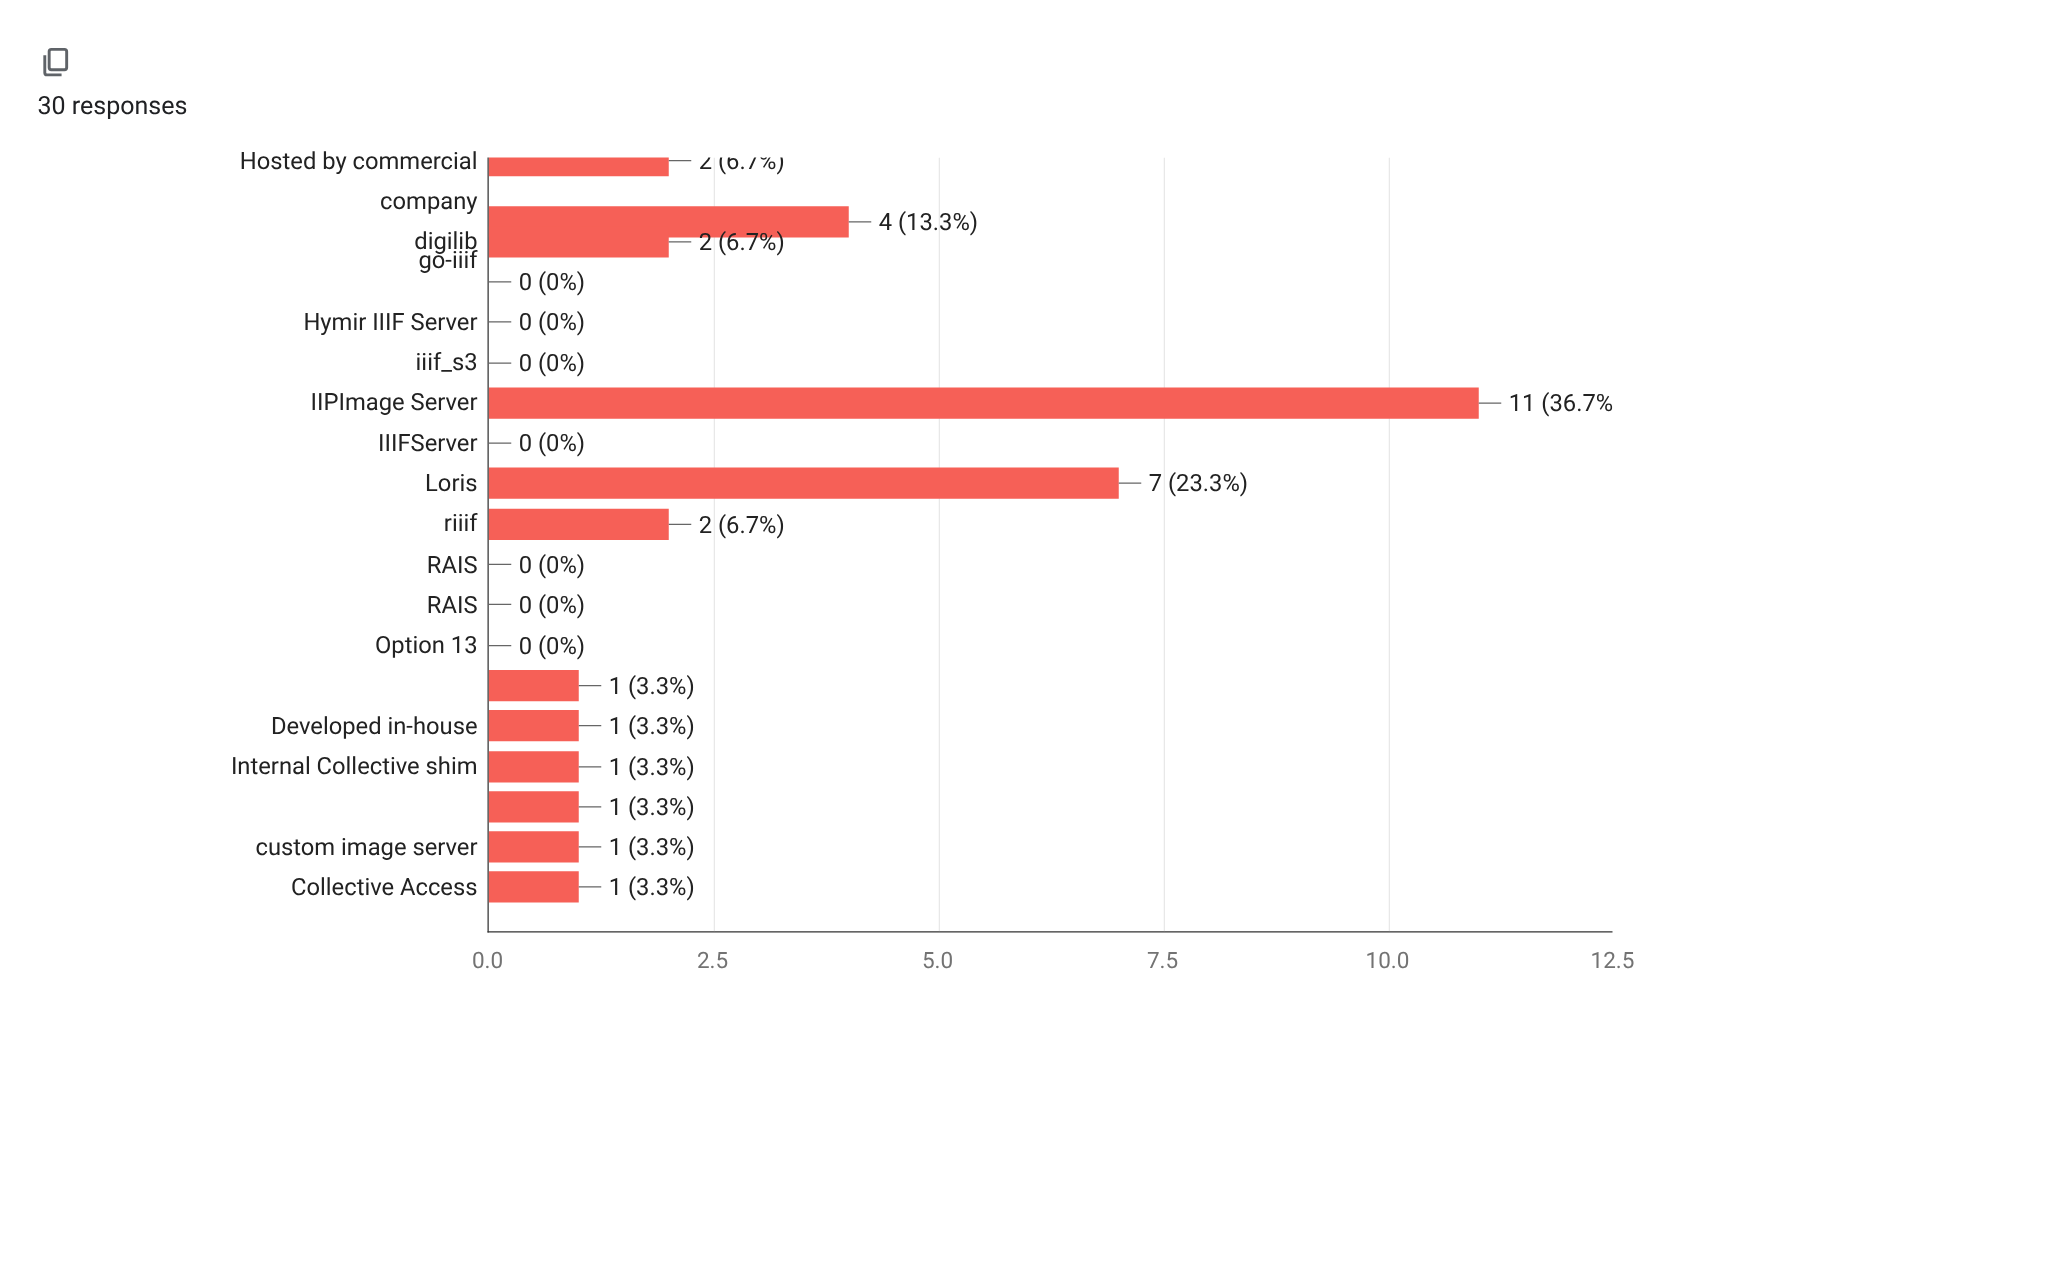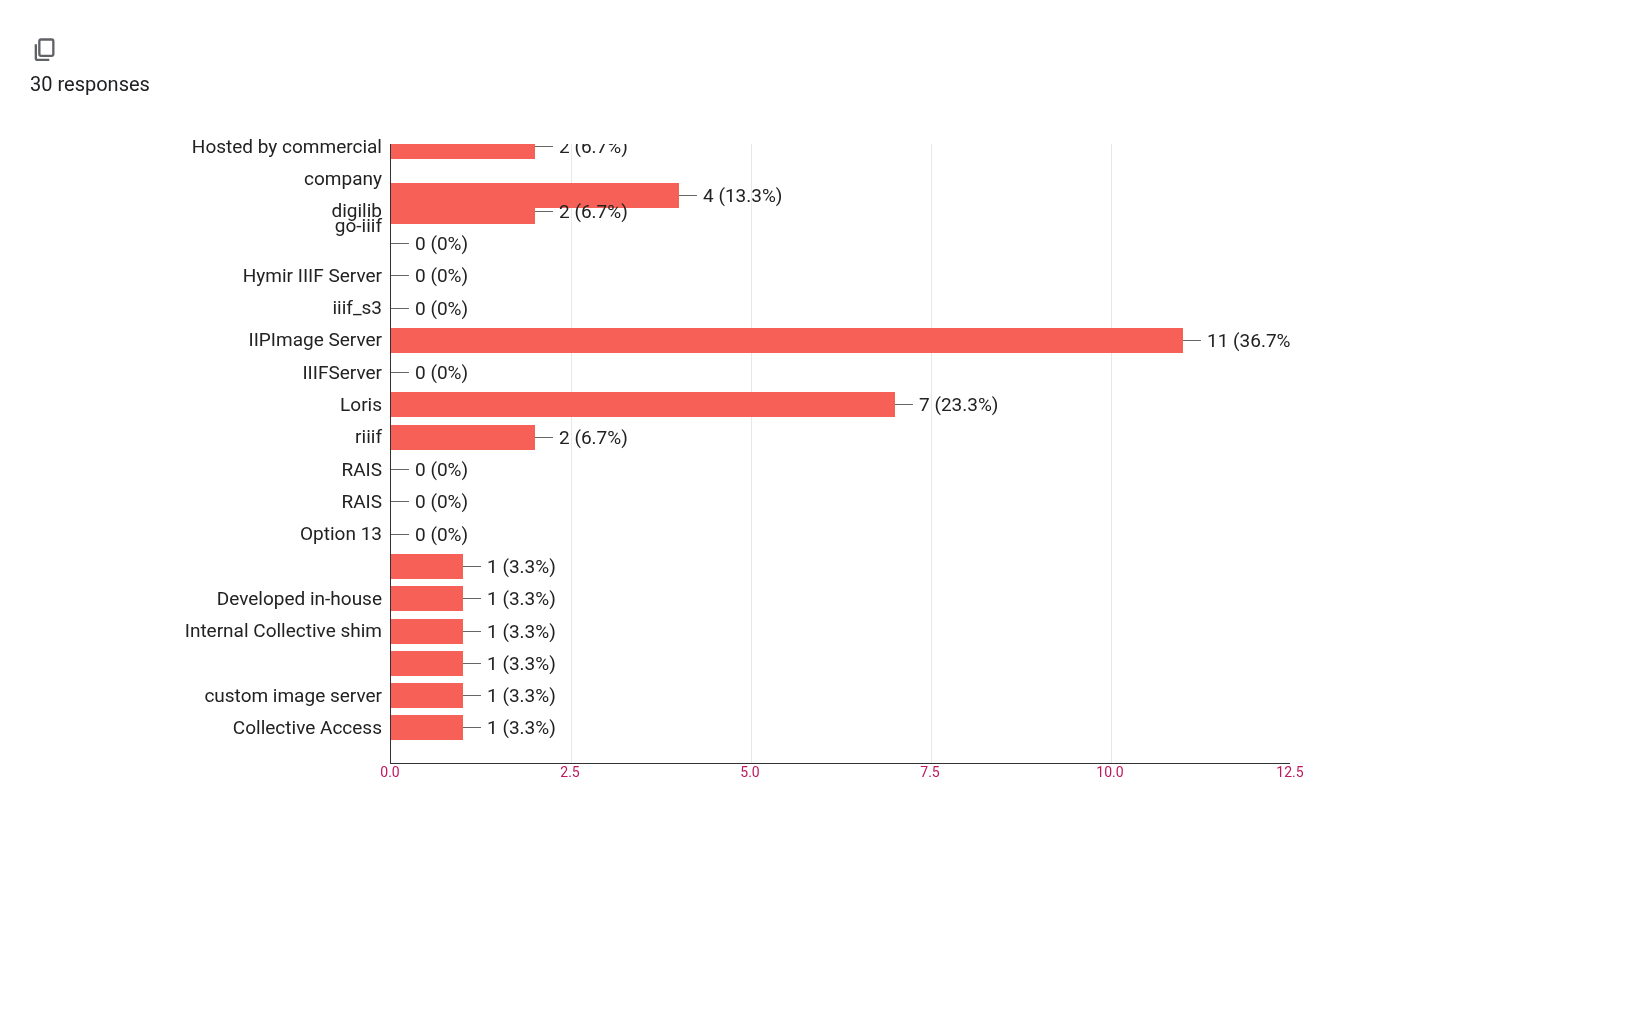--- a/index.html
+++ b/index.html
@@ -18,21 +18,21 @@
     }
     .title {
       font-size: 28px;
       font-weight: 400;
       color: #202124;
       letter-spacing: -0.2px;
     }
     .response-count {
       font-size: 20px;
       color: #202124;
-      margin-bottom: 48px;
+      margin-bottom: 30px;
     }
     .copy-icon {
       width: 28px;
       height: 28px;
       cursor: pointer;
       color: #5f6368;
       flex-shrink: 0;
       margin-top: 6px;
     }
     .chart-wrap {
@@ -95,23 +95,23 @@
       white-space: pre;
     }
     .xaxis {
       position: relative;
       margin-left: 360px;
       width: 900px;
       height: 40px;
     }
     .xtick {
       position: absolute;
-      top: 0;
-      font-size: 14px;
-      color: #be185d;
+      top: 12px;
+      font-size: 18px;
+      color: #737373;
       transform: translateX(-50%);
     }
   </style>
 </head>
 <body>
 
 <div class="header">
   <div class="copy-icon" title="Copy">
     <svg viewBox="0 0 24 24" width="28" height="28">
       <rect x="8" y="3" width="12" height="14" rx="1.5" fill="none" stroke="#5f6368" stroke-width="2"></rect>

